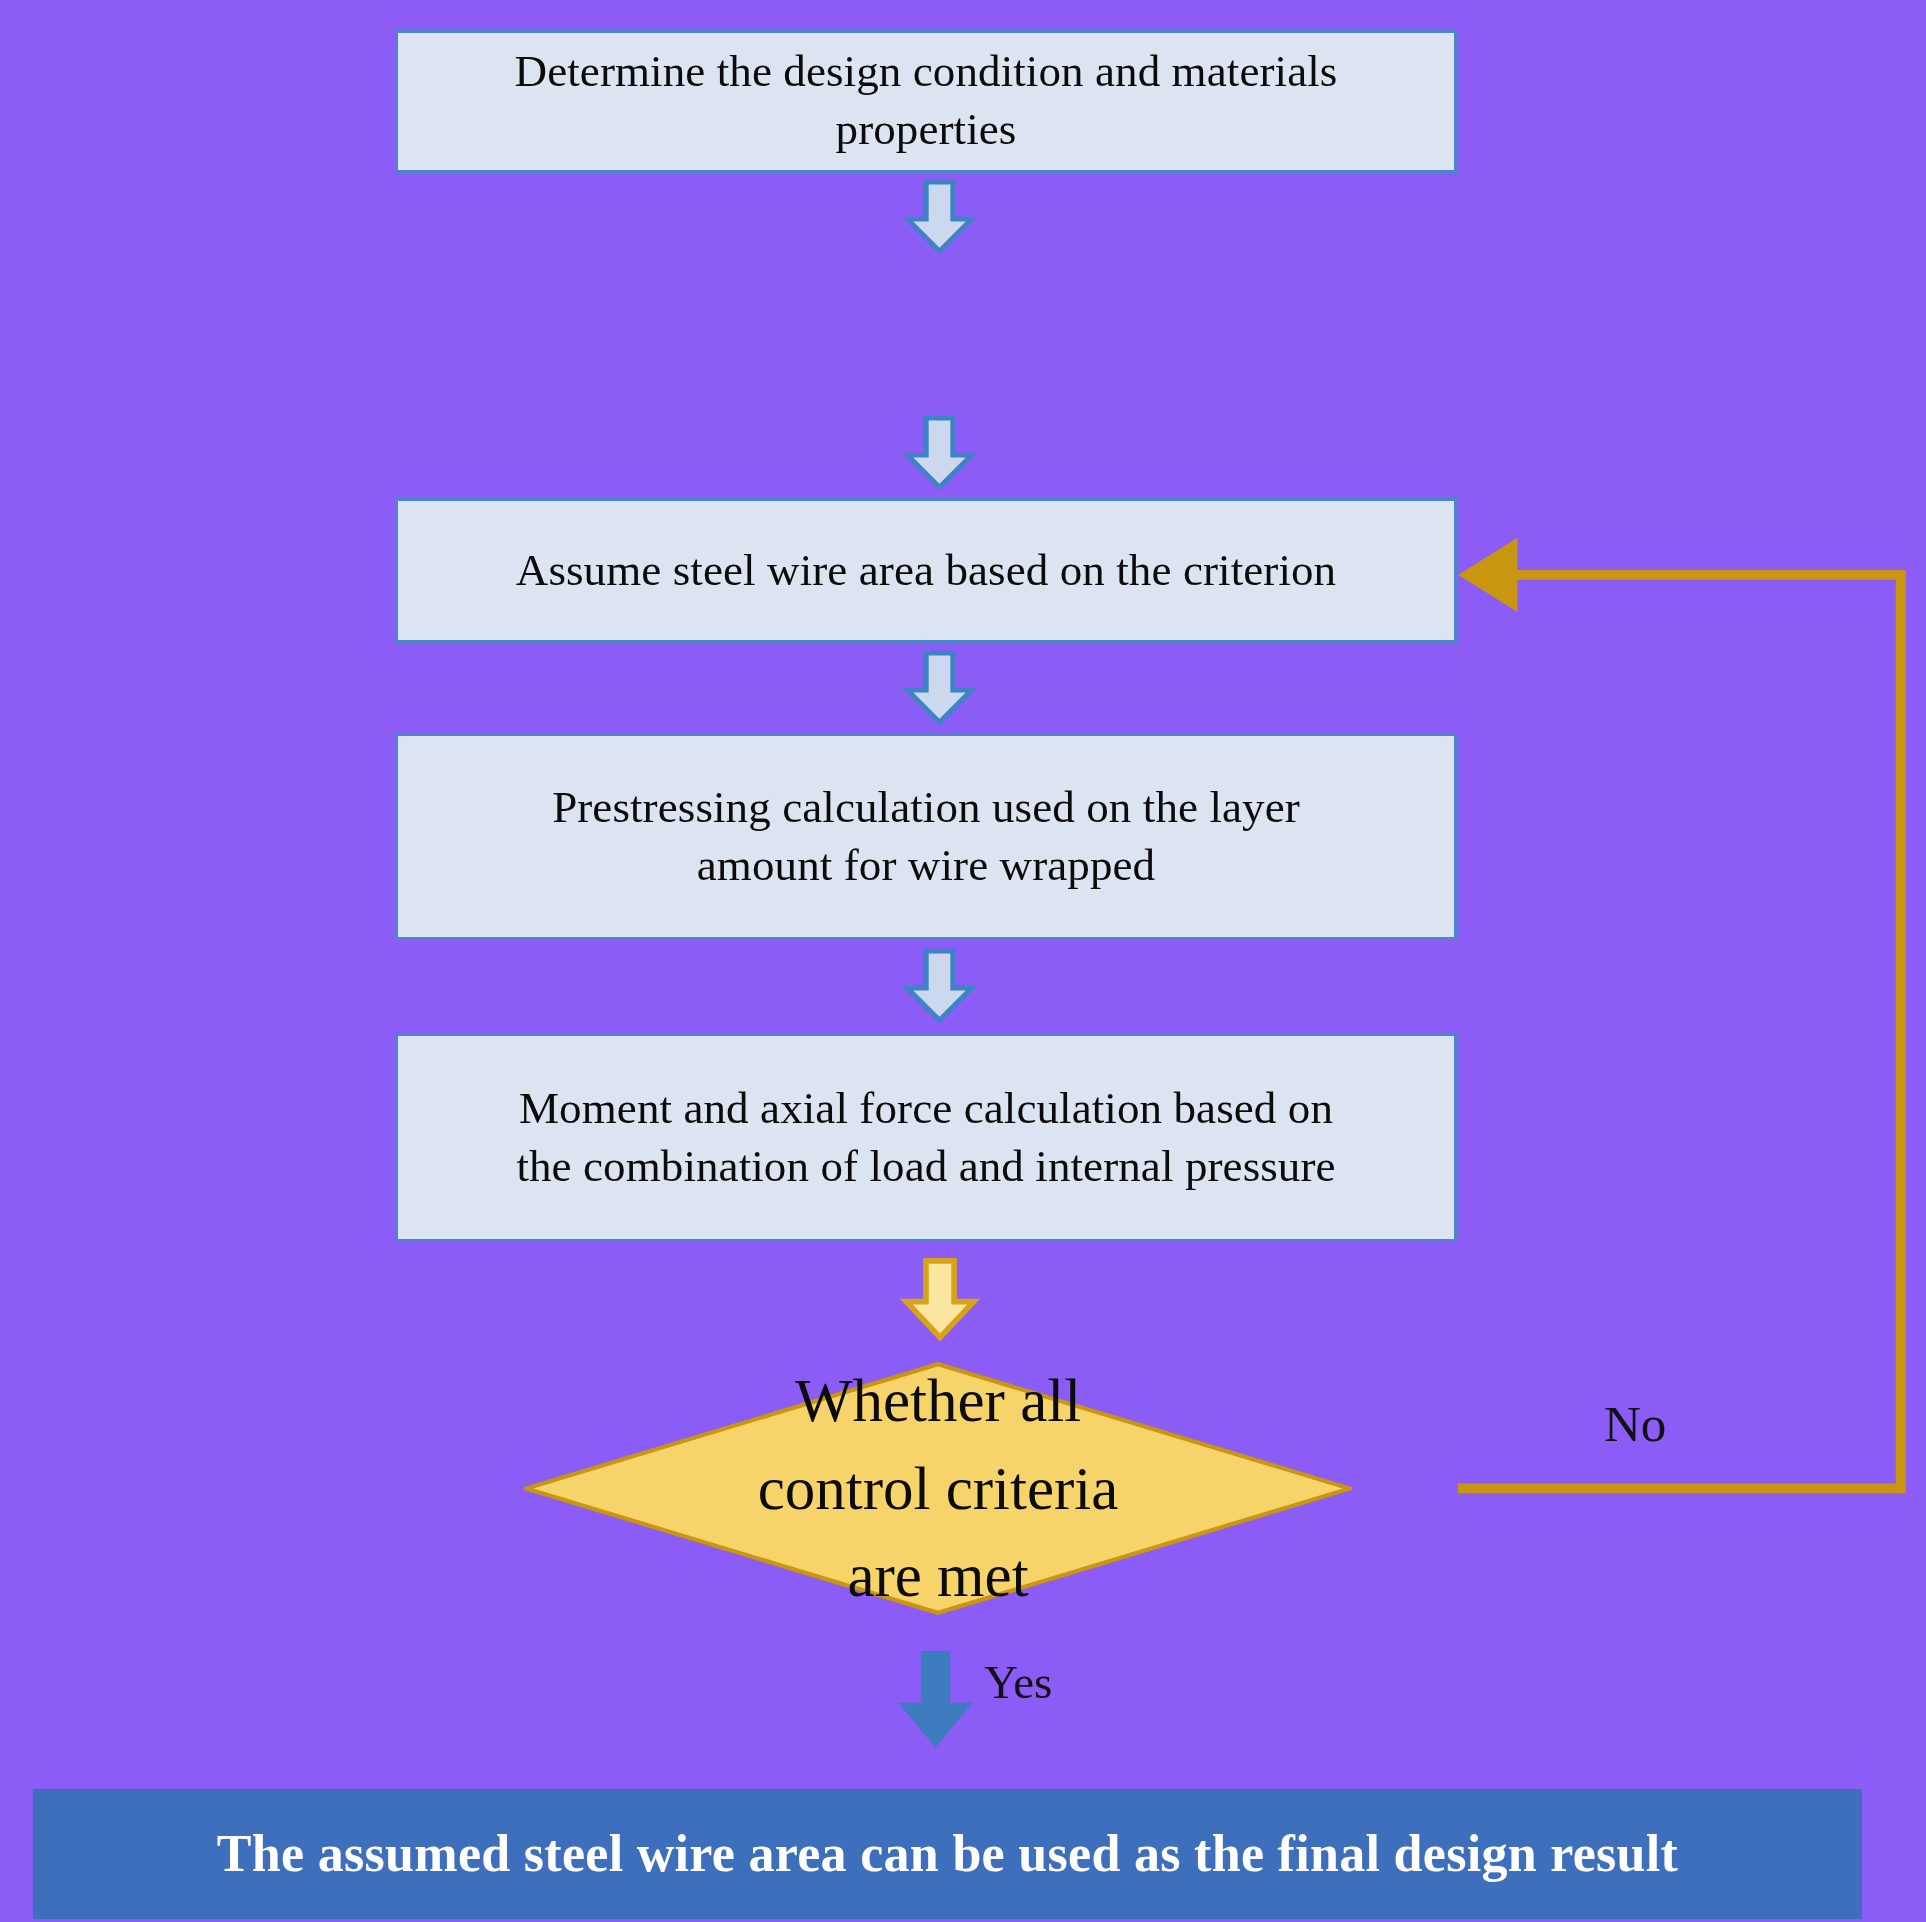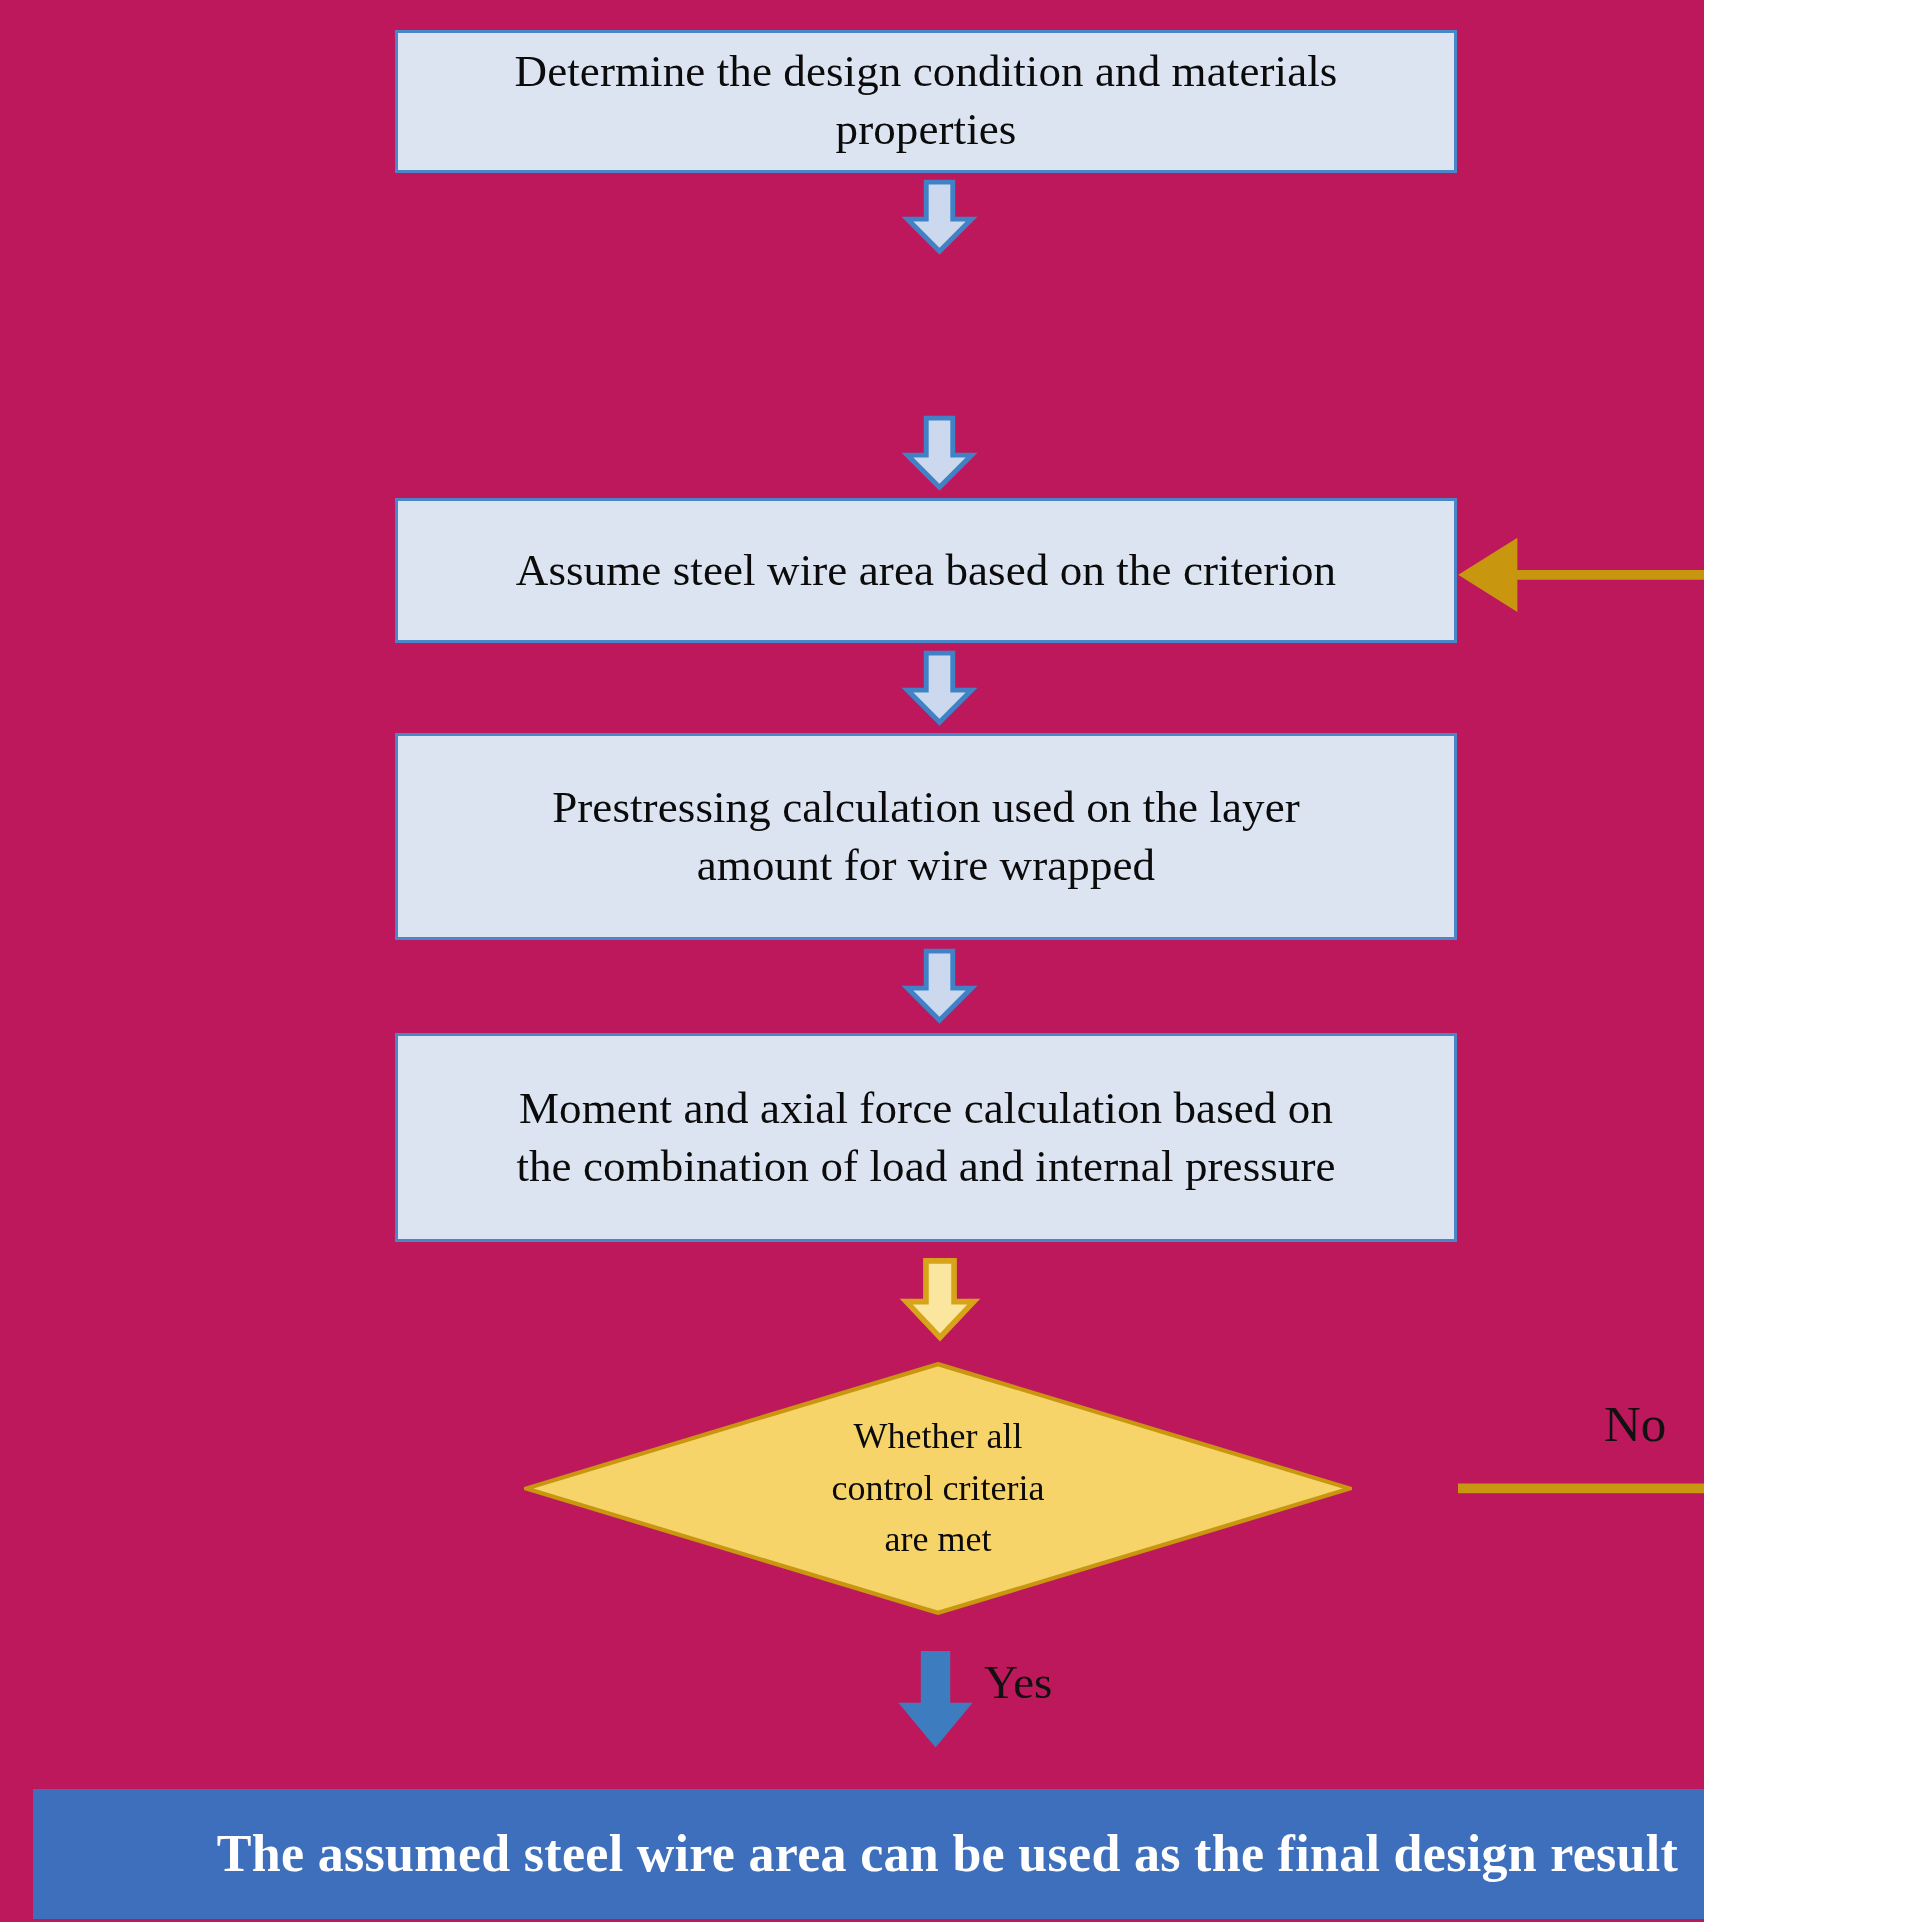--- a/index.html
+++ b/index.html
@@ -6,23 +6,23 @@
   html, body {
     margin: 0;
     padding: 0;
     background: #ffffff;
   }
   body {
     font-family: "Liberation Serif", "DejaVu Serif", serif;
   }
   #canvas {
     position: relative;
-    width: 1704px;
+    width: 1926px;
     height: 1923px;
-    background: #be185d;
+    background: #8b5cf6;
     overflow: hidden;
   }
 
   
   .pbox {
     position: absolute;
     box-sizing: border-box;
     background: #dde4f1;
     border: 3.5px solid #4a87c8;
     display: flex;
@@ -61,21 +61,21 @@
   .diamond-wrap { position: absolute; }
   .diamond-label {
     position: absolute;
     left: 0; top: 0;
     width: 100%; height: 100%;
     display: flex;
     flex-direction: column;
     align-items: center;
     justify-content: center;
     text-align: center;
-    font-size: 36px;
+    font-size: 61px;
     line-height: 1.44;
     color: #0b0b0b;
     pointer-events: none;
   }
 
   
   .edge-label {
     position: absolute;
     font-size: 51px;
     color: #111111;

